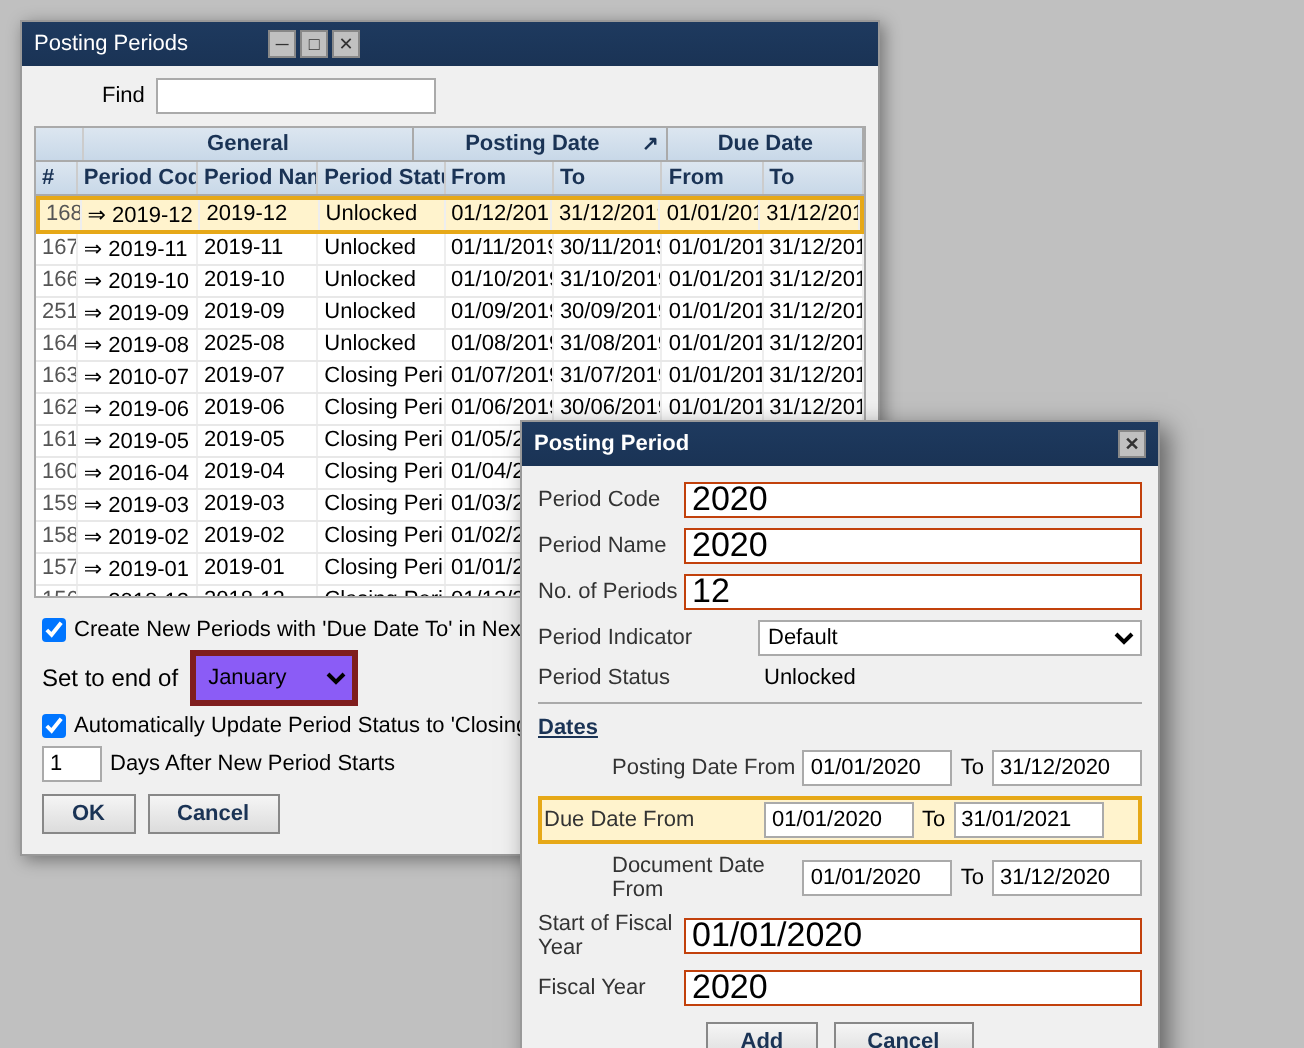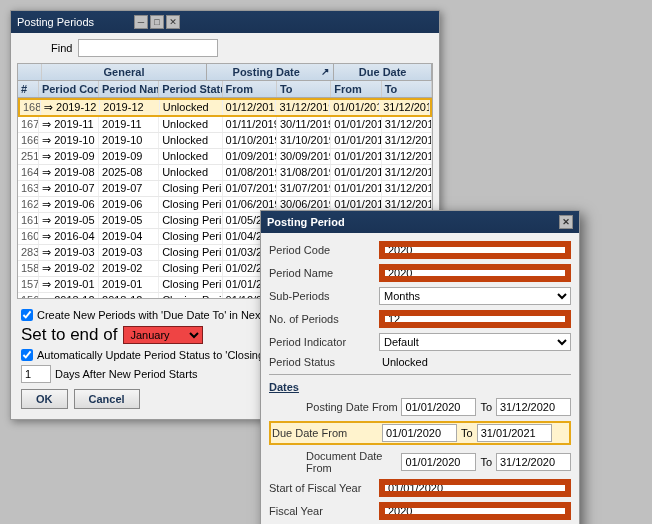--- a/index.html
+++ b/index.html
@@ -135,25 +135,25 @@
       gap: 4px;
       margin-bottom: 4px;
     }
     .checkbox-row input[type="checkbox"] { width: 12px; height: 12px; }
     .set-row {
       display: flex;
       align-items: center;
       gap: 6px;
       margin-bottom: 4px;
     }
-    .set-label { font-size: 17px; }
+    .set-label { font-size: 12px; }
     .month-select {
-      height: 18px;
-      border: 1px solid #7f1d1d;
-      background: #ef4444;
+      height: 28px;
+      border: 3px solid #7f1d1d;
+      background: #8b5cf6;
       font-size: 11px;
       padding: 0 2px;
     }
     .days-row {
       display: flex;
       align-items: center;
       gap: 4px;
       margin-bottom: 6px;
     }
     .days-input {
@@ -219,24 +219,24 @@
       margin-bottom: 5px;
     }
     .form-label {
       width: 110px;
       font-size: 11px;
       color: #333;
     }
     .form-input {
       flex: 1;
       height: 18px;
-      border: 6px solid #c2410c;
+      border: 1px solid #c2410c;
       background: white;
       padding: 0 3px;
-      font-size: 11px;
+      font-size: 17px;
     }
     .form-select {
       flex: 1;
       height: 18px;
       border: 1px solid #aaa;
       background: white;
       font-size: 11px;
     }
     .form-value {
       flex: 1;
@@ -437,21 +437,21 @@
             <div class="td hash">160</div>
             <div class="td period-code">⇒ 2016-04</div>
             <div class="td period-name">2019-04</div>
             <div class="td period-status">Closing Period</div>
             <div class="td from1">01/04/2019</div>
             <div class="td to1">30/04/2019</div>
             <div class="td from2">01/01/2019</div>
             <div class="td to2">31/12/2019</div>
           </div>
           <div class="tr">
-            <div class="td hash">283</div>
+            <div class="td hash">159</div>
             <div class="td period-code">⇒ 2019-03</div>
             <div class="td period-name">2019-03</div>
             <div class="td period-status">Closing Period</div>
             <div class="td from1">01/03/2019</div>
             <div class="td to1">31/03/2019</div>
             <div class="td from2">01/01/2019</div>
             <div class="td to2">31/12/2019</div>
           </div>
           <div class="tr">
             <div class="td hash">158</div>
@@ -532,28 +532,20 @@
   <div class="popup-content">
     <div class="form-row">
       <label class="form-label">Period Code</label>
       <input class="form-input" type="text" value="2020" style="">
     </div>
     <div class="form-row">
       <label class="form-label">Period Name</label>
       <input class="form-input" type="text" value="2020" style="">
     </div>
     <div class="form-row">
-      <label class="form-label">Sub-Periods</label>
-      <select class="form-select">
-        <option>Months</option>
-        <option>Weeks</option>
-        <option>Days</option>
-      </select>
-    </div>
-    <div class="form-row">
       <label class="form-label">No. of Periods</label>
       <input class="form-input" type="text" value="12" style="">
     </div>
     <div class="form-row">
       <label class="form-label">Period Indicator</label>
       <select class="form-select">
         <option>Default</option>
       </select>
     </div>
     <div class="form-row">

